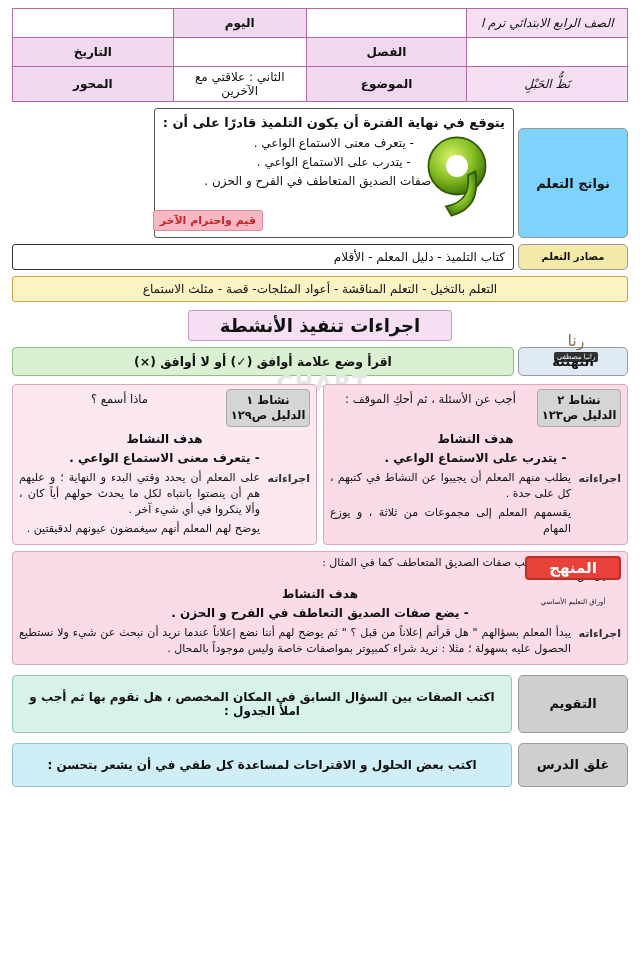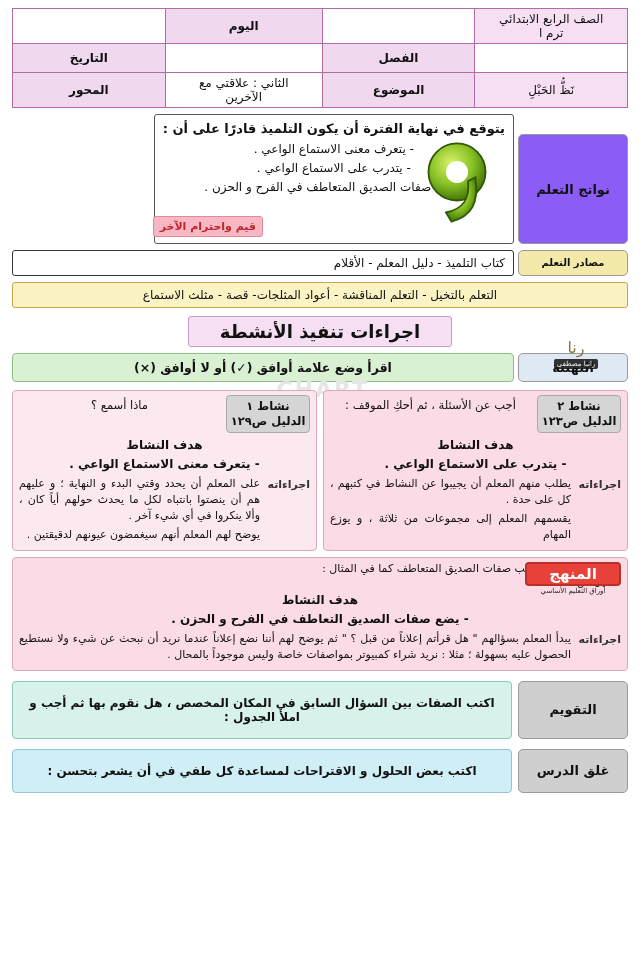--- a/index.html
+++ b/index.html
@@ -8,35 +8,35 @@
     background:#ffffff;
     font-family:"DejaVu Sans","Liberation Sans",sans-serif;
     font-size:11px;
     color:#111;
     direction:rtl;
   }
   .page{position:relative;width:640px;height:960px;box-sizing:border-box;padding:8px 12px;}
 
   
   table.hdr{width:100%;border-collapse:collapse;table-layout:fixed;}
-  table.hdr td{border:1px solid #b36ba8;padding:3px 18px;text-align:center;font-size:12px;height:22px;}
+  table.hdr td{border:1px solid #b36ba8;padding:3px 6px;text-align:center;font-size:12px;height:22px;}
   .lbl{background:#f0d9ee;font-weight:bold;}
   .val{background:#ffffff;}
-  .pinkband{background:#f6dff3;}
+  .pinkband{background:#f6dff3;font-style:italic;}
   .w-day{width:120px;}
 
   
   .row{display:flex;align-items:stretch;margin-top:6px;gap:4px;}
   .tag{
     flex:0 0 104px;border:1px solid #9a9a9a;border-radius:5px;
     display:flex;align-items:center;justify-content:center;
     font-weight:bold;font-size:13px;text-align:center;padding:2px;
     background:#cfcfcf;
   }
-  .tag.green{background:#8b5cf6;margin-top:20px;}
+  .tag.green{background:#7dd3fc;margin-top:20px;}
   .tag.yellow{background:#f3e9a8;font-size:10px;line-height:1.15;}
   .tag.gray{background:#cfcfcf;}
 
   
   .outcomes{position:relative;border:1px solid #555;border-radius:3px;background:#fff;padding:4px 8px 6px;min-height:118px;}
   .outcomes .title{text-align:center;font-weight:bold;font-size:13px;margin:2px 0 6px;}
   .outcomes ul{list-style:none;margin:0;padding:0 0 0 0;}
   .outcomes li{font-size:12px;margin:5px 0;text-align:center;}
   .nine{
     position:absolute;right:10px;top:22px;width:92px;height:92px;
@@ -79,30 +79,30 @@
     margin-top:6px;border:1px solid #e0a5c0;border-radius:4px;background:#fbdbe6;padding:4px 6px;position:relative;
   }
   .act3 .r{display:flex;gap:6px;align-items:flex-start;}
   .logo{
     position:absolute;right:6px;top:4px;width:96px;height:40px;
   }
   .logo .lg{
     background:#e8413a;color:#ffffff;font-weight:bold;font-size:15px;text-align:center;
     border-radius:4px;padding:2px 4px;line-height:1.1;border:2px solid #b92f29;
   }
-  .logo .sb{font-size:7px;color:#222;text-align:center;margin-top:1px;}
+  .logo .sb{font-size:7px;color:#222;text-align:center;margin-top:18px;}
 
   .tealbar{background:#d7f2ea;border:1px solid #8cc8bb;}
   .bluebar{background:#cfeef5;border:1px solid #8fc6d4;}
   .flatrow{display:flex;gap:6px;margin-top:10px;align-items:stretch;}
   .flatrow .tag{flex:0 0 104px;}
   .flatrow .fbody{flex:1;border-radius:4px;padding:14px 10px;text-align:center;font-size:12px;font-weight:bold;}
 
   .watermark{
-    position:absolute;right:34px;top:340px;width:60px;text-align:center;opacity:.85;
+    position:absolute;right:34px;top:333px;width:60px;text-align:center;opacity:.85;
   }
   .wm-badge{background:#111;color:#fff;font-size:7px;padding:1px 3px;border-radius:2px;margin-top:2px;display:inline-block;}
   .wm-ar{font-size:16px;color:#7a5c2e;line-height:1;}
   .ghost{
     position:absolute;left:34%;top:262px;font-size:22px;color:#e6e6e6;font-weight:bold;letter-spacing:2px;
   }
 </style>
 </head>
 <body>
 

